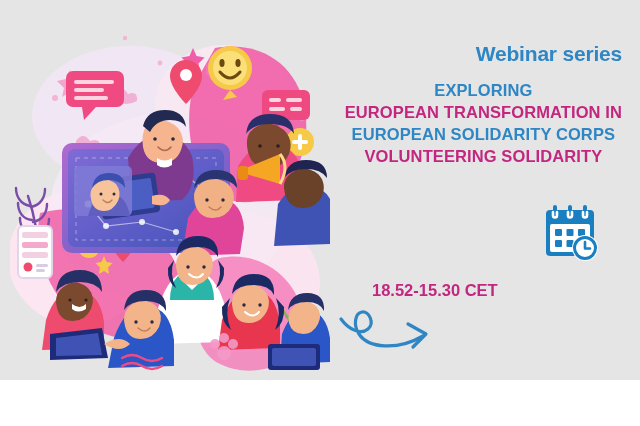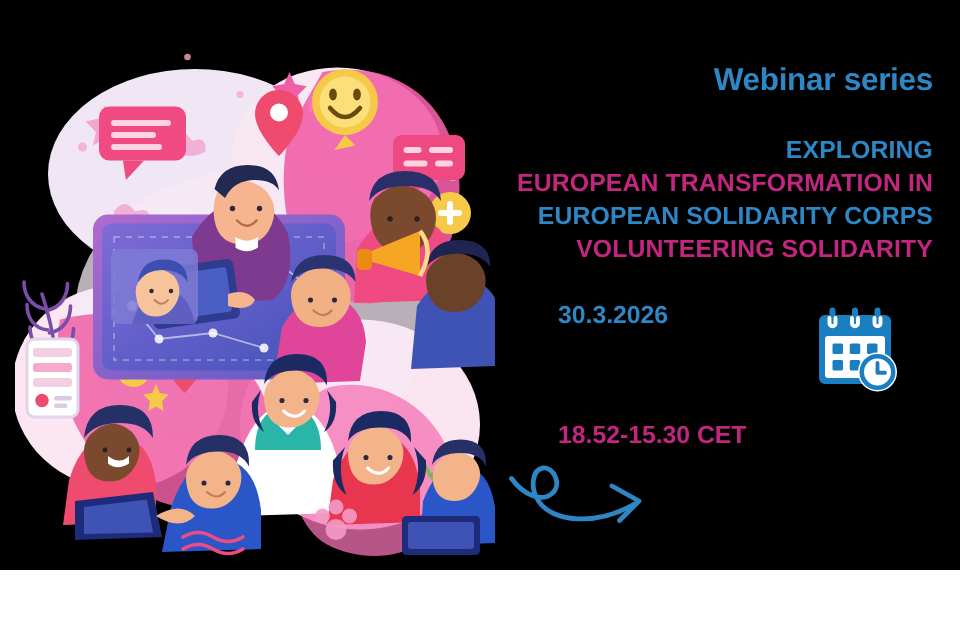--- a/index.html
+++ b/index.html
@@ -12,21 +12,21 @@
     height: 426px;
     position: relative;
     overflow: hidden;
     font-family: "Liberation Sans", sans-serif;
     -webkit-font-smoothing: antialiased;
   }
 
   .poster {
     position: absolute;
     inset: 0;
-    background: #000000;
+    background: #e5e5e5;
     padding-left: 25px;
   }
 
   
   .illustration {
     position: absolute;
     left: 10px;
     top: 8px;
     width: 320px;
     height: 372px;
@@ -50,22 +50,22 @@
     font-size: 21px;
     font-weight: bold;
     color: #2e86c4;
     letter-spacing: -0.2px;
     white-space: nowrap;
   }
 
   .title-block {
     position: absolute;
     right: 18px;
-    top: 90px;
-    text-align: right;
+    top: 80px;
+    text-align: center;
     line-height: 1.33;
     margin-left: 24px;
   }
   .title-line {
     font-size: 16.5px;
     font-weight: bold;
     letter-spacing: 0.1px;
     white-space: nowrap;
     display: block;
   }
@@ -409,21 +409,20 @@
     <div class="webinar-series">Webinar series</div>
 
     <div class="title-block">
       <span class="title-line t-blue">EXPLORING</span>
       <span class="title-line t-pink">EUROPEAN TRANSFORMATION IN</span>
       <span class="title-line t-blue">EUROPEAN SOLIDARITY CORPS</span>
       <span class="title-line t-pink">VOLUNTEERING SOLIDARITY</span>
     </div>
 
     <div class="dates">
-      <span class="date-line">30.3.2026</span>
     </div>
 
     <div class="time">18.52-15.30 CET</div>
 
     <div class="calendar-icon">
       <svg viewBox="0 0 60 60" width="60" height="60" xmlns="http://www.w3.org/2000/svg" aria-hidden="true">
 
         <g fill="#1a7fc1">
           <rect x="13" y="2" width="4" height="11" rx="2"></rect>
           <rect x="28" y="2" width="4" height="11" rx="2"></rect>

